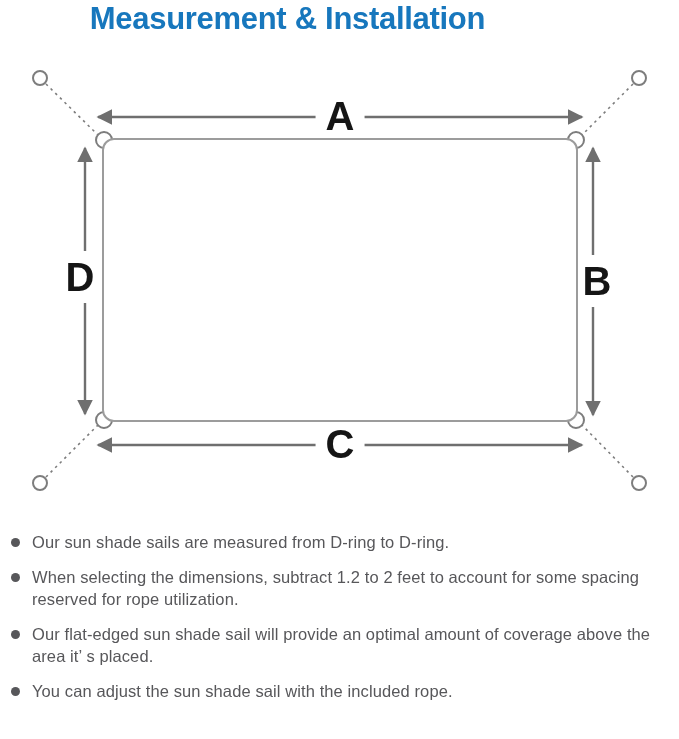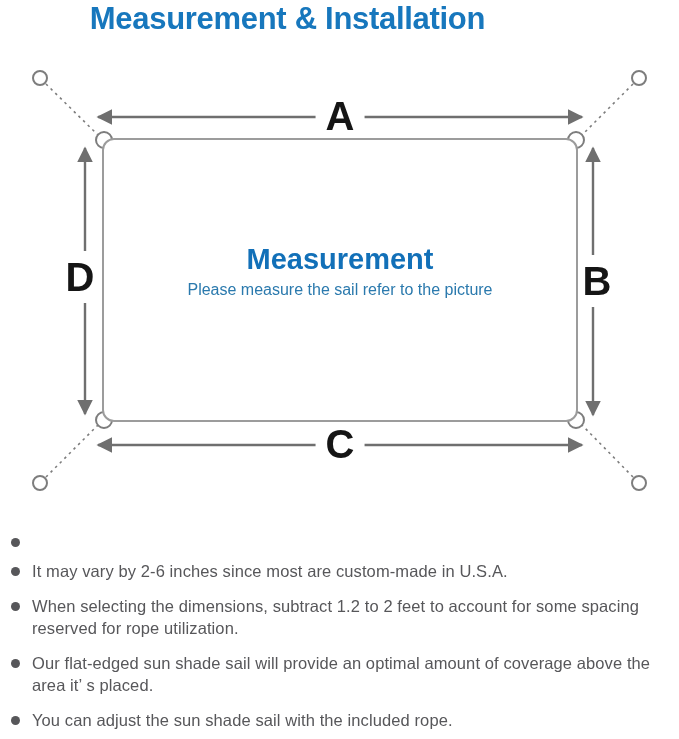--- a/index.html
+++ b/index.html
@@ -89,33 +89,26 @@
     <line class="dim-line" x1="593" y1="148" x2="593" y2="415" marker-start="url(#arrow)" marker-end="url(#arrow)"></line>
     <line class="dim-line" x1="98" y1="445" x2="582" y2="445" marker-start="url(#arrow)" marker-end="url(#arrow)"></line>
     <line class="dim-line" x1="85" y1="148" x2="85" y2="414" marker-start="url(#arrow)" marker-end="url(#arrow)"></line>
   </svg>
 
   <div class="dim-label" style="left:340px;top:116px;">A</div>
   <div class="dim-label vert" style="left:597px;top:281px;">B</div>
   <div class="dim-label" style="left:340px;top:444px;">C</div>
   <div class="dim-label vert" style="left:80px;top:277px;">D</div>
 
-  <div class="center-text">
-    <div class="center-title">Measurement</div>
-    <div class="center-subtitle">Please measure the sail refer to the picture</div>
-  </div>
 </div>
 
 <ul class="notes">
   <li>
     <span class="dot"></span>
-  </li>
-  <li>
-    <span class="dot"></span>
-    <span class="btext">It may vary by 2-6 inches since most are custom-made in U.S.A.</span>
+    <span class="btext">Our sun shade sails are measured from D-ring to D-ring.</span>
   </li>
   <li>
     <span class="dot"></span>
     <span class="btext">When selecting the dimensions, subtract 1.2 to 2 feet to account for some spacing reserved for rope utilization.</span>
   </li>
   <li>
     <span class="dot"></span>
     <span class="btext">Our flat-edged sun shade sail will provide an optimal amount of coverage above the area it’ s placed.</span>
   </li>
   <li>

